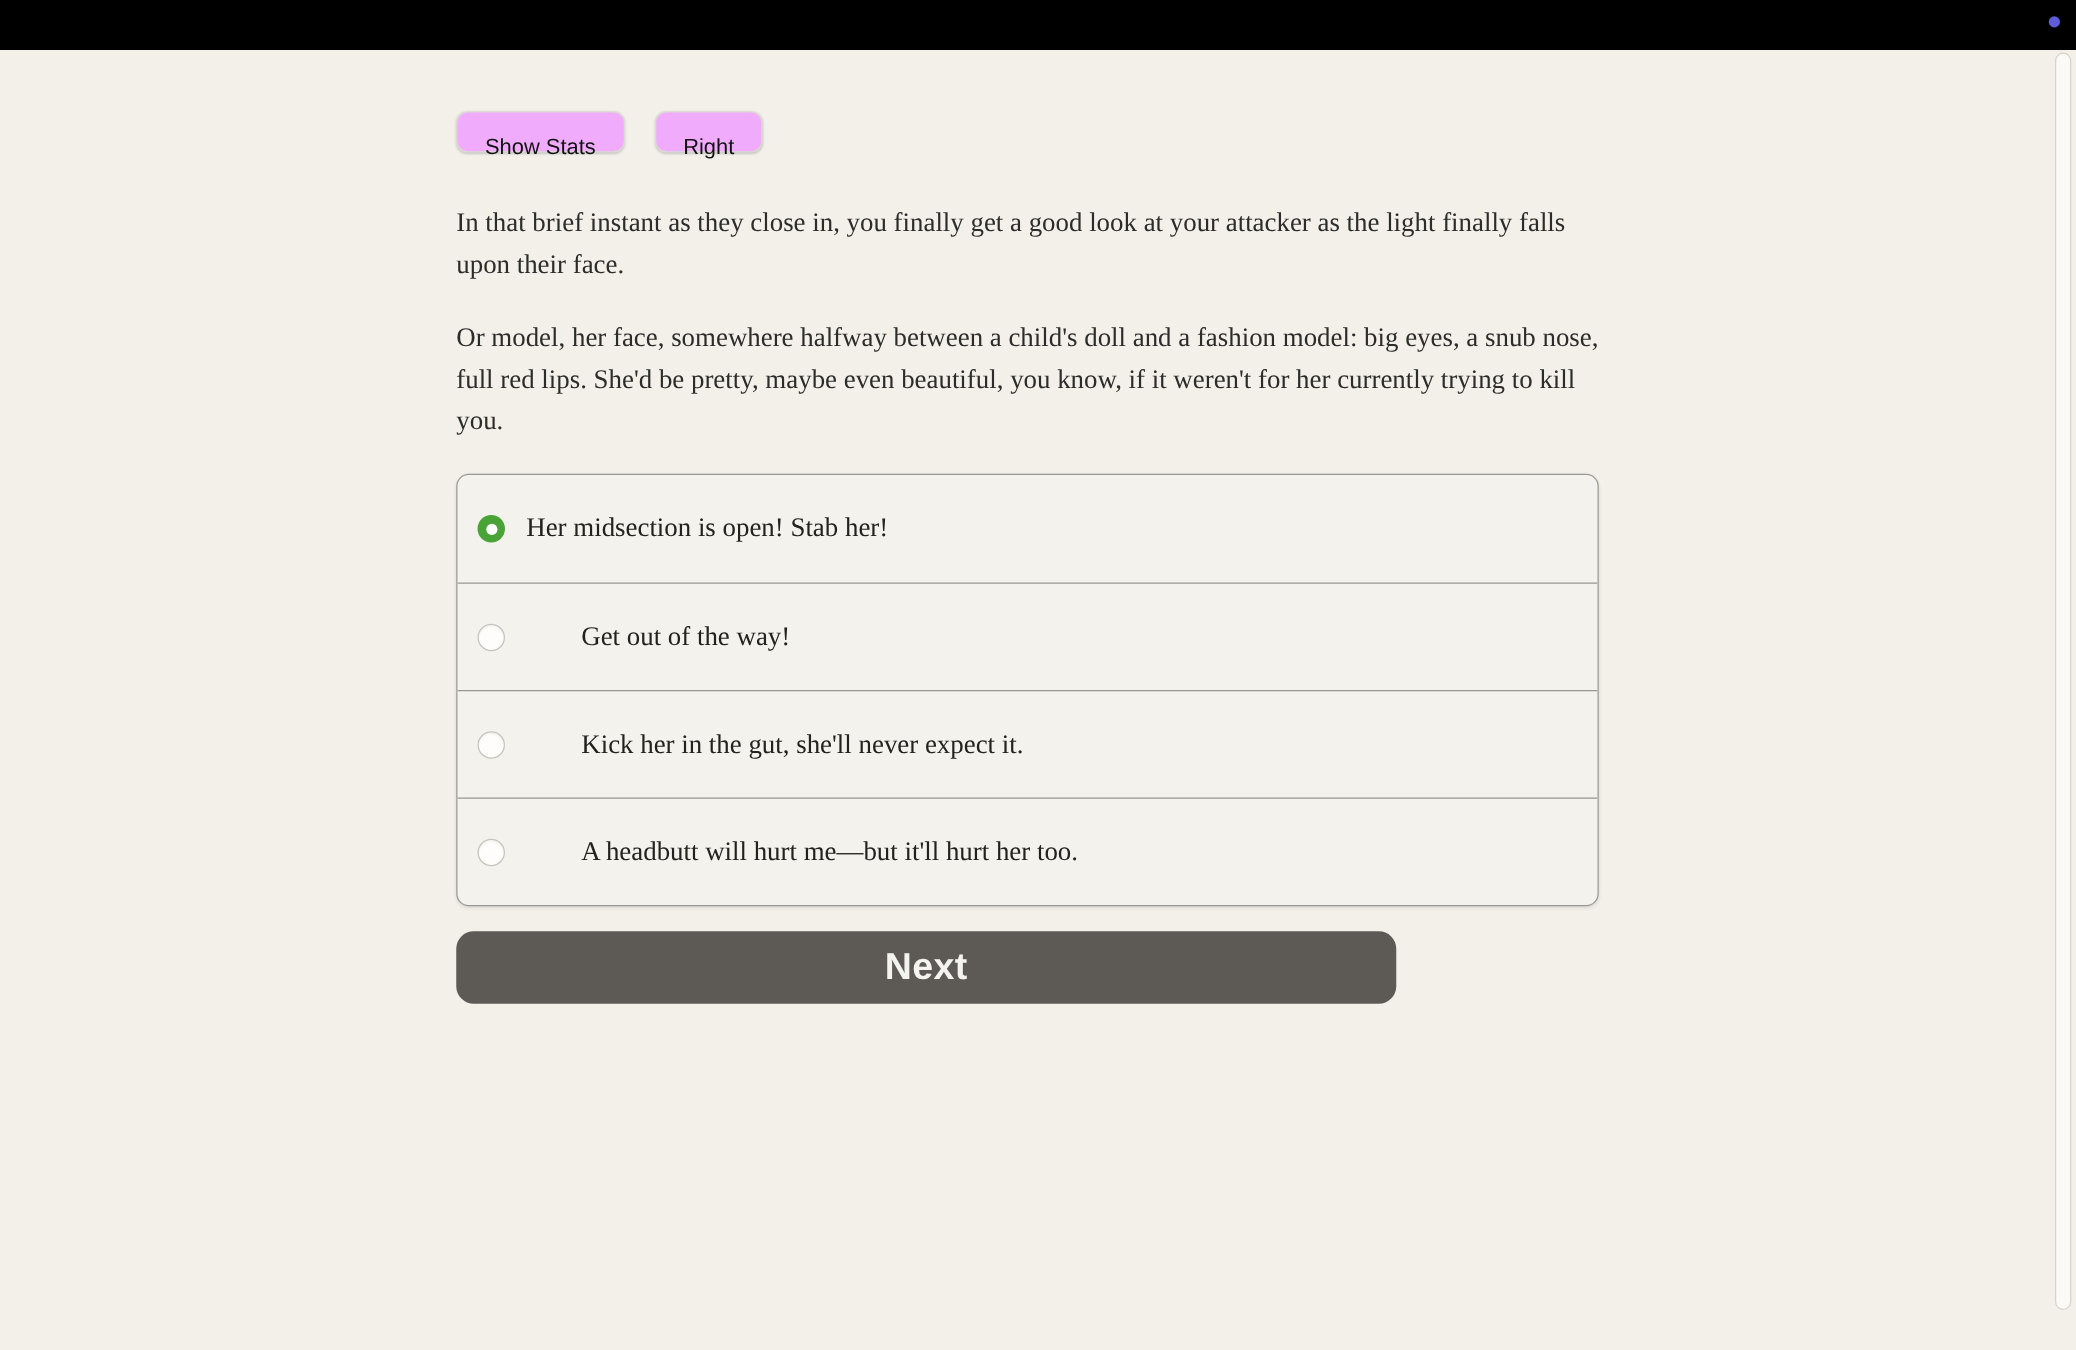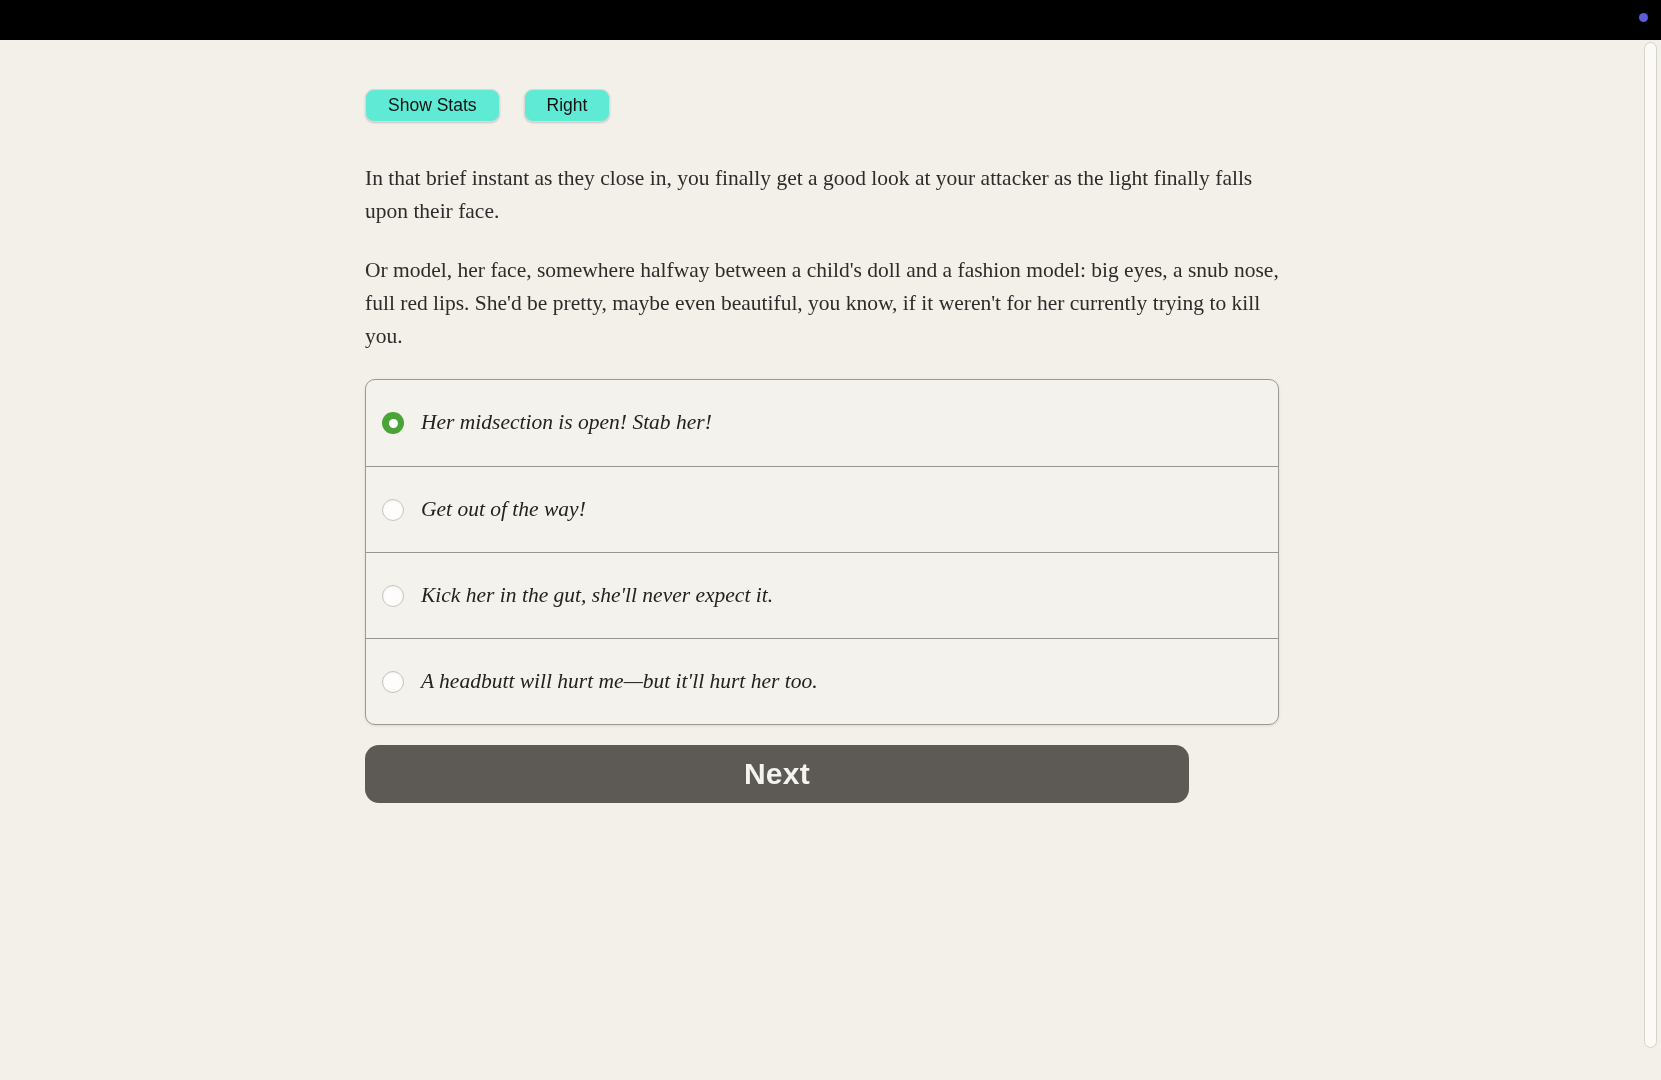--- a/index.html
+++ b/index.html
@@ -26,53 +26,53 @@
   }
   .notif-dot{
     position:absolute;right:13px;top:13px;width:9px;height:9px;
     border-radius:50%;background:var(--notification-dot);
   }
   .content{
     position:absolute;left:365px;top:40px;width:914px;
   }
   .toolbar{margin-top:49px;display:flex;gap:24px;}
   .btn{
-    height:33px;padding:0 22px;border-radius:9px;
-    background:#5eead4;border:1px solid #dcdad3;
+    height:33px;padding:12px 22px;border-radius:9px;
+    background:#f0abfc;border:1px solid #dcdad3;
     box-shadow:0 1px 2px rgba(0,0,0,.18);
     font:400 17.5px/31px "Liberation Sans", sans-serif;
     color:#121212;cursor:pointer;
   }
   .story{margin-top:40px;font-size:21.5px;line-height:33px;color:var(--body-text);}
   .story p{margin:0 0 26px 0;}
   .story .italic{}
   .choices{
     margin-top:0;border:1px solid var(--box-border);border-radius:10px;
-    overflow:hidden;background:#f4f2ec;box-shadow:0 1px 3px rgba(0,0,0,.10);font-style:italic;
+    overflow:hidden;background:#f4f2ec;box-shadow:0 1px 3px rgba(0,0,0,.10);
   }
   .choice-row{
     height:86px;display:flex;align-items:center;padding:0 16px;cursor:pointer;
   }
-  .choice-row + .choice-row{border-top:1px solid var(--divider);}
+  .choice-row + .choice-row{border-top:1px solid var(--divider);gap:44px;}
   .radio{
     width:22px;height:22px;border-radius:50%;flex:0 0 22px;
     margin-right:17px;position:relative;
     background:#fefdfb;border:1.5px solid #c6c4bd;
     box-shadow:inset 0 1px 2px rgba(0,0,0,.06);
   }
   .radio.selected{
     background:var(--radio-selected);border:none;box-shadow:none;
   }
   .radio.selected::after{
     content:"";position:absolute;left:50%;top:50%;width:9px;height:9px;
     margin:-4.5px 0 0 -4.5px;border-radius:50%;background:#ffffff;
   }
   .choice-label{font-size:21.5px;color:#232220;line-height:1.2;}
   .next-btn{
-    display:block;width:824px;height:58px;margin-top:20px;
+    display:block;width:752px;height:58px;margin-top:20px;
     border:none;border-radius:14px;background:var(--next-button-bg);
     color:var(--next-button-text);
     font:700 30px "Liberation Sans", sans-serif;letter-spacing:.3px;
     cursor:pointer;
   }
   .scrollbar{
     position:absolute;right:0;top:40px;width:20px;height:1040px;
   }
   .scroll-thumb{
     position:absolute;left:3px;top:2px;width:13px;height:1006px;

